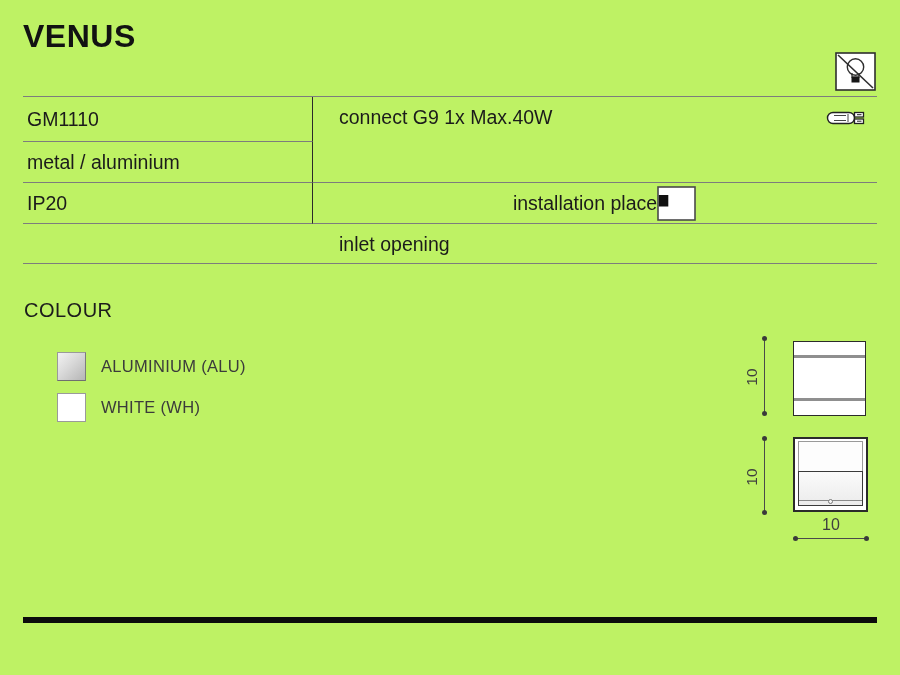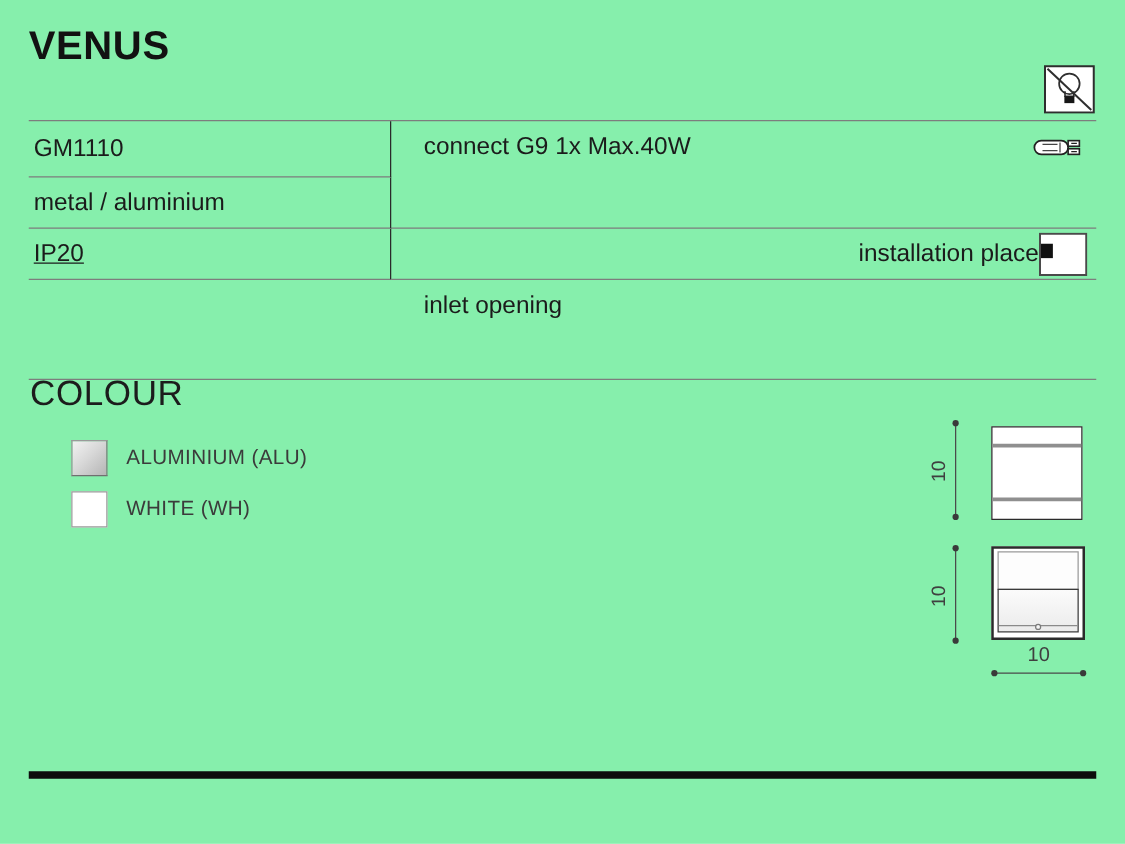--- a/index.html
+++ b/index.html
@@ -1,41 +1,41 @@
 <!DOCTYPE html>
 <html><head>
 <meta charset="utf-8">
 <style>
   * { margin:0; padding:0; box-sizing:border-box; }
   body { background:#fff; font-family:"Liberation Sans","DejaVu Sans",sans-serif; }
-  .page { position:relative; width:900px; height:675px; background:#86efac; overflow:hidden; }
+  .page { position:relative; width:900px; height:675px; background:#bef264; overflow:hidden; }
 
   
   .title { position:absolute; left:23px; top:18px; font-size:32px; font-weight:bold; color:#121212; letter-spacing:0.5px; }
   .bulb-note { position:absolute; top:60px; right:78px; font-size:21px; color:#1c1c1c; }
   .bulb-icon { position:absolute; top:52px; right:24px; width:41px; height:39px; }
 
   
   .spec-table {
-    position:absolute; left:23px; top:96px; width:854px; height:208px;
+    position:absolute; left:23px; top:96px; width:854px; height:168px;
     display:grid; grid-template-columns:290px 1fr; grid-template-rows:45px 41px 41px 41px;
     border-top:1px solid #7d7d7d; border-bottom:1px solid #7d7d7d;
     font-size:19.5px; color:#1b1b1b;
   }
   .cell { display:flex; align-items:center; }
   .cell.colL { border-right:1.5px solid #2a2a2a; padding-left:4px; }
   .cell.colR { padding-left:26px; padding-right:7px; }
   .bb { border-bottom:1px solid #7d7d7d; }
   .r1 { grid-column:2; grid-row:1 / 3; align-items:flex-start; justify-content:space-between; padding-top:9px; }
-  .r3 { grid-column:2; grid-row:3; justify-content:flex-end; }
+  .r3 { grid-column:2; grid-row:3; justify-content:center; }
   .r4 { grid-column:2; grid-row:4; }
   .energy-badge { margin-left:20px; display:inline-block; }
 
   
-  .colour-heading { position:absolute; left:24px; top:299px; font-size:28px; color:#1c1c1c; letter-spacing:0.5px; }
+  .colour-heading { position:absolute; left:24px; top:299px; font-size:20px; color:#1c1c1c; letter-spacing:0.5px; }
   .swatch-row { position:absolute; left:25px; display:flex; align-items:center;padding-left:32px; }
   .swatch-row.alu { top:352px; }
   .swatch-row.wh  { top:393px; }
   .swatch { width:29px; height:29px; border:1px solid #8a8a8a; }
   .swatch.alu-swatch { background:linear-gradient(135deg,#f2f2f2 0%,#d9d9d9 45%,#b5b5b5 100%); border-color:#9a9a9a; border-bottom-color:#6f6f6f; border-right-color:#7c7c7c; }
   .swatch.wh-swatch { background:#ffffff; border-color:#9a9a9a; }
   .swatch-label { margin-left:15px; font-size:16.5px; color:#3b3b3b; letter-spacing:0.3px; }
 
   
   .drawing1 { position:absolute; left:793px; top:341px; width:73px; height:75px; border:1.5px solid #2b2b2b; background:#fff; }
@@ -92,21 +92,21 @@
           <rect x="28.5" y="4.5" width="9" height="4.5" fill="#ffffff" stroke="#222" stroke-width="1.3"></rect>
           <rect x="28.5" y="11" width="9" height="4.5" fill="#ffffff" stroke="#222" stroke-width="1.3"></rect>
           <line x1="31" y1="6.7" x2="35.5" y2="6.7" stroke="#222" stroke-width="1"></line>
           <line x1="31" y1="13.2" x2="35.5" y2="13.2" stroke="#222" stroke-width="1"></line>
         </svg>
       </span>
     </div>
     <div class="cell colL bb" style="grid-row:2;">
       <span>metal / aluminium</span>
     </div>
-    <div class="cell colL bb" style="grid-row:3;text-decoration:underline;">
+    <div class="cell colL bb" style="grid-row:3;">
       <span>IP20</span>
     </div>
     <div class="cell colR r3 bb">
       <span>installation place</span>
       <span>
         <svg width="39" height="35" viewBox="0 0 39 35">
           <rect x="1" y="1" width="37" height="33" fill="#ffffff" stroke="#4a4a4a" stroke-width="1.6"></rect>
           <rect x="1.8" y="9" width="9.5" height="11.5" fill="#111111"></rect>
         </svg>
       </span>

